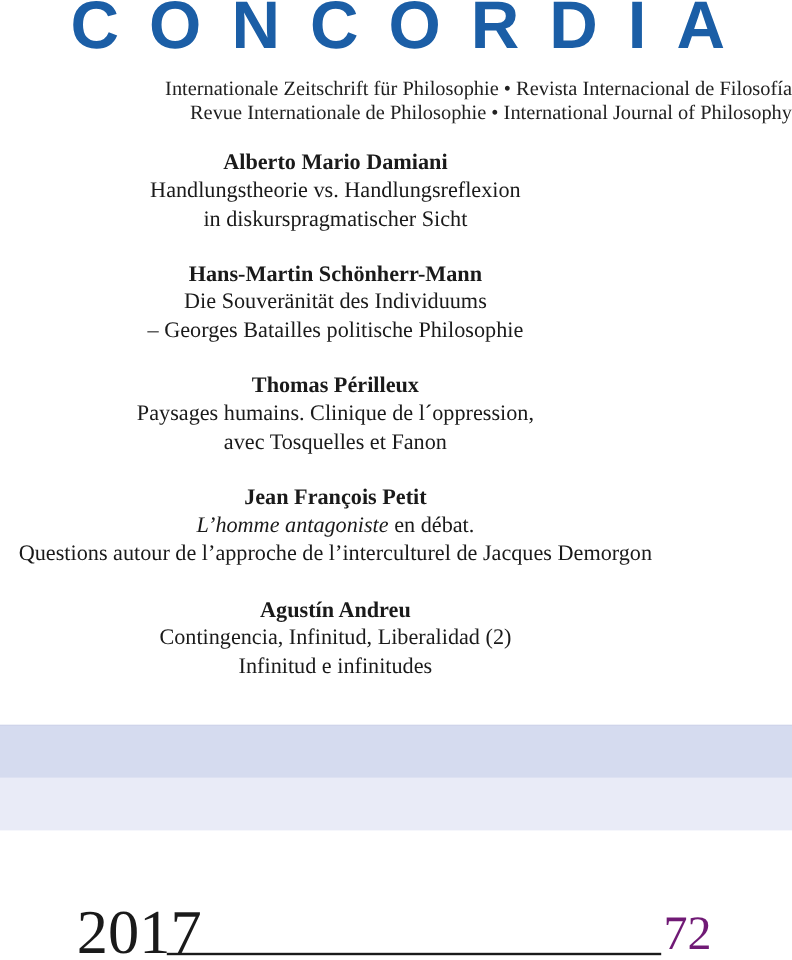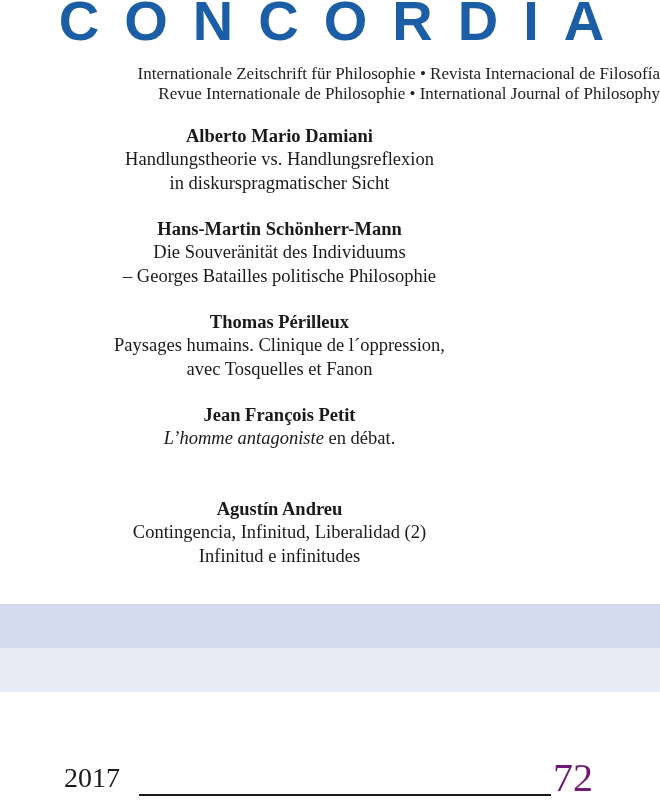--- a/index.html
+++ b/index.html
@@ -39,21 +39,21 @@
   .title-line i { font-style: italic; }
   .band {
     position: absolute; left: 0; width: 660px;
   }
   .band-1 { top: 604px; height: 44px; background: #d5dbef; border-top: 1px solid #cfd4ea; }
   .band-2 { top: 648px; height: 44px; background: #e9ebf7; }
   .footer {
     position: absolute; left: 0; top: 756px; width: 660px; height: 44px;
   }
   .footer-year {
-    position: absolute; left: 64px; top: 0; font-size: 28px; line-height: 44px; color: #1a1a1a;
+    position: absolute; left: 64px; top: 0; font-size: 52px; line-height: 44px; color: #1a1a1a;
   }
   .footer-rule {
     position: absolute; left: 139px; top: 38px; width: 412px; height: 2px; background: #1a1a1a;
   }
   .footer-issue {
     position: absolute; left: 553px; top: 0; font-size: 40px; line-height: 44px; color: #701a75;
   }
 </style>
 </head>
 <body>
@@ -79,20 +79,21 @@
 
 <div class="entry" style="top:311px;">
   <div class="author">Thomas Périlleux</div>
   <div class="title-line">Paysages humains. Clinique de l´oppression,</div>
   <div class="title-line">avec Tosquelles et Fanon</div>
 </div>
 
 <div class="entry" style="top:404px;">
   <div class="author">Jean François Petit</div>
   <div class="title-line"><i>L’homme antagoniste</i><span> en débat.</span></div>
+  <div class="title-line">Questions autour de l’approche de l’interculturel de Jacques Demorgon</div>
 </div>
 
 <div class="entry" style="top:498px;">
   <div class="author">Agustín Andreu</div>
   <div class="title-line">Contingencia, Infinitud, Liberalidad (2)</div>
   <div class="title-line">Infinitud e infinitudes</div>
 </div>
 
 <div class="band band-1"></div>
 <div class="band band-2"></div>

